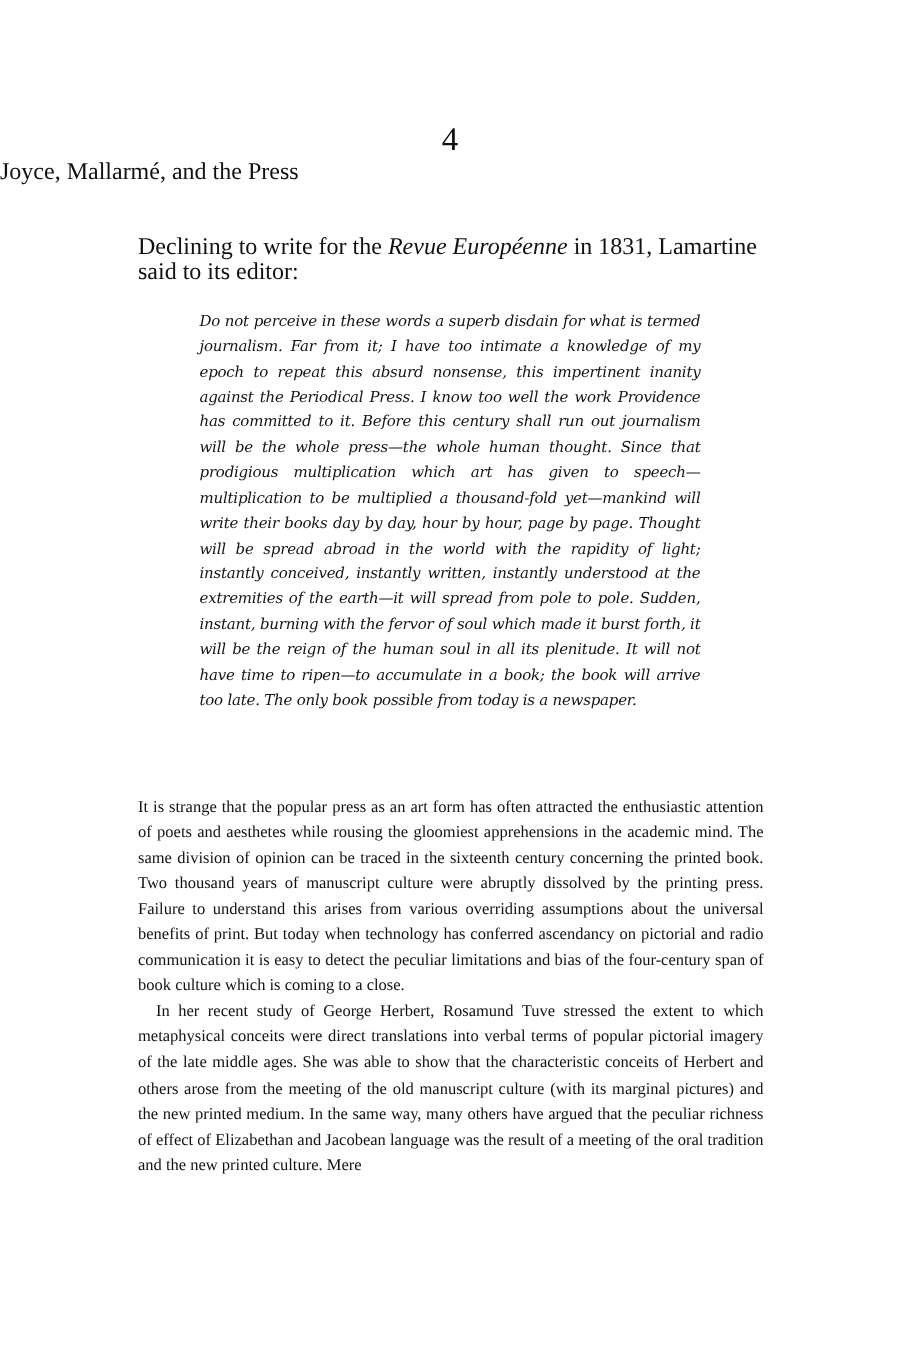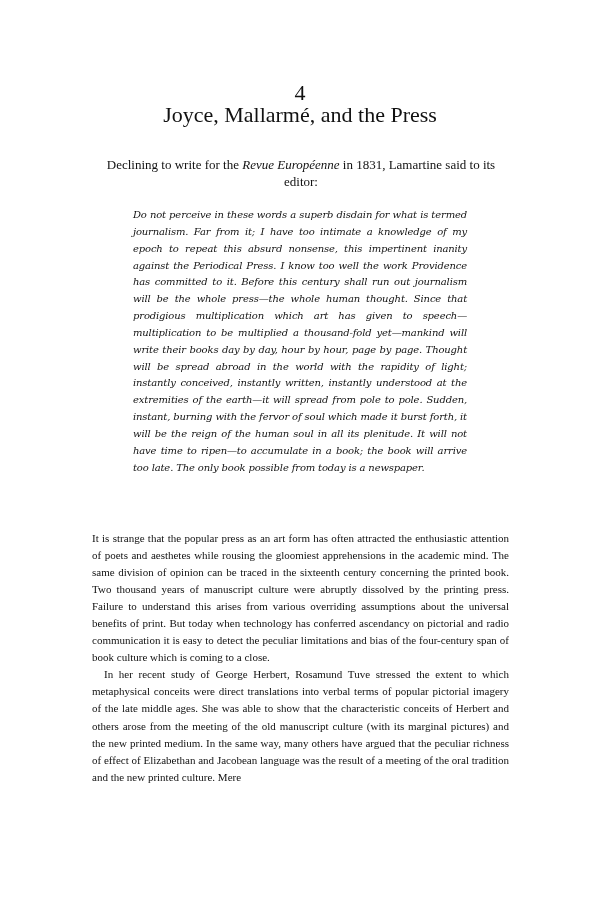--- a/index.html
+++ b/index.html
@@ -29,32 +29,31 @@
       width: 600px;
       text-align: center;
       font-size: 22px;
       line-height: 26px;
     }
     .chapter-title {
       position: absolute;
       top: 102px;
       left: 0;
       width: 600px;
-      text-align: center;
-      font-size: 22px;
+      font-size: 16px;
       line-height: 26px;
     }
     .intro {
       position: absolute;
       top: 156px;
       left: 92px;
       width: 418px;
-      font-size: 13px;
+      font-size: 16px;
       line-height: 17px;
-      text-align: center;
+      text-align: left;
     }
     .intro em { font-style: italic; }
     .quote {
       position: absolute;
       top: 207px;
       left: 133px;
       width: 334px;
       font-family: "DejaVu Serif", "Liberation Serif", serif;
       font-style: italic;
       font-size: 10px;

